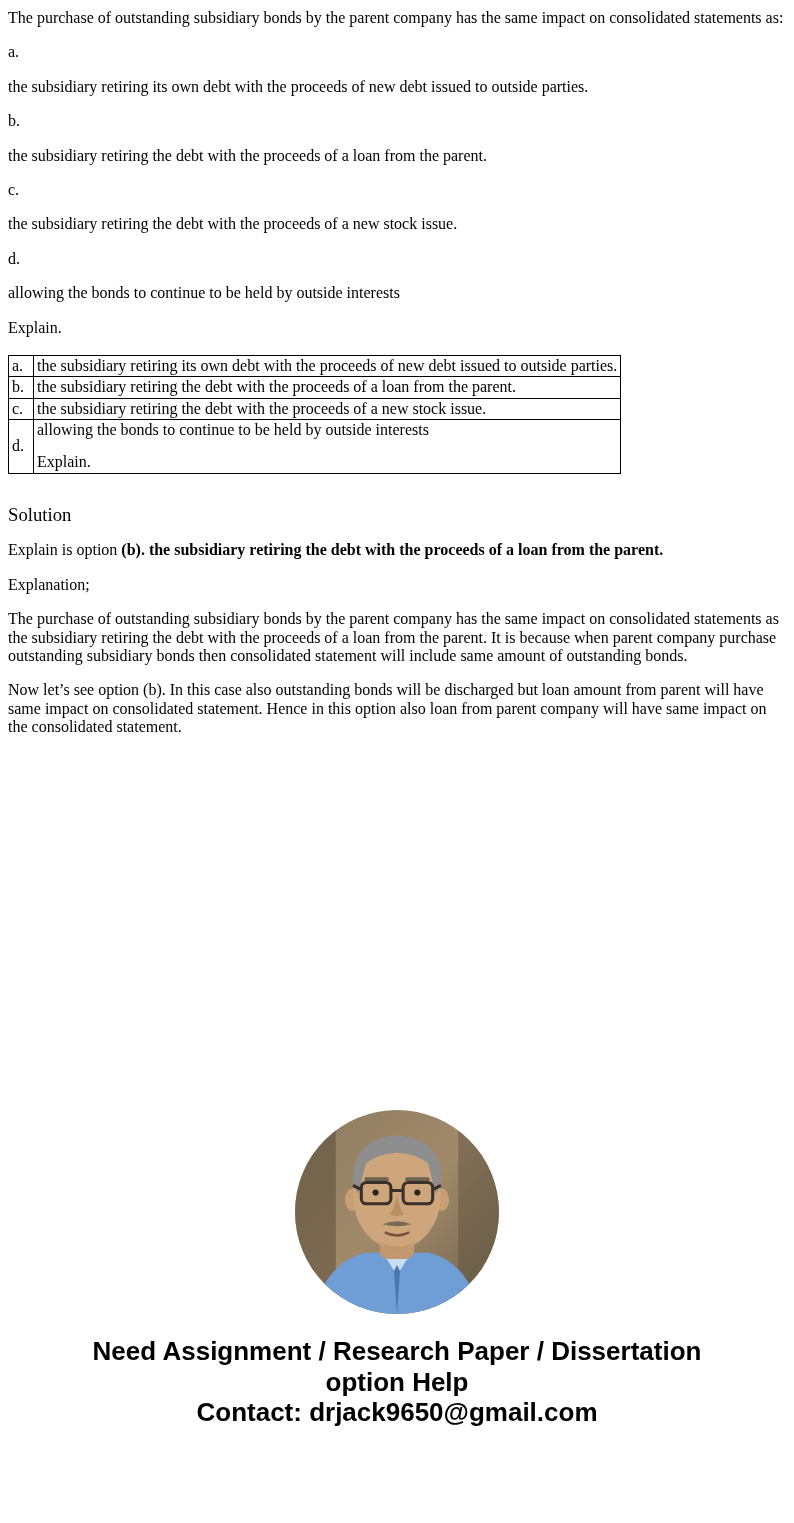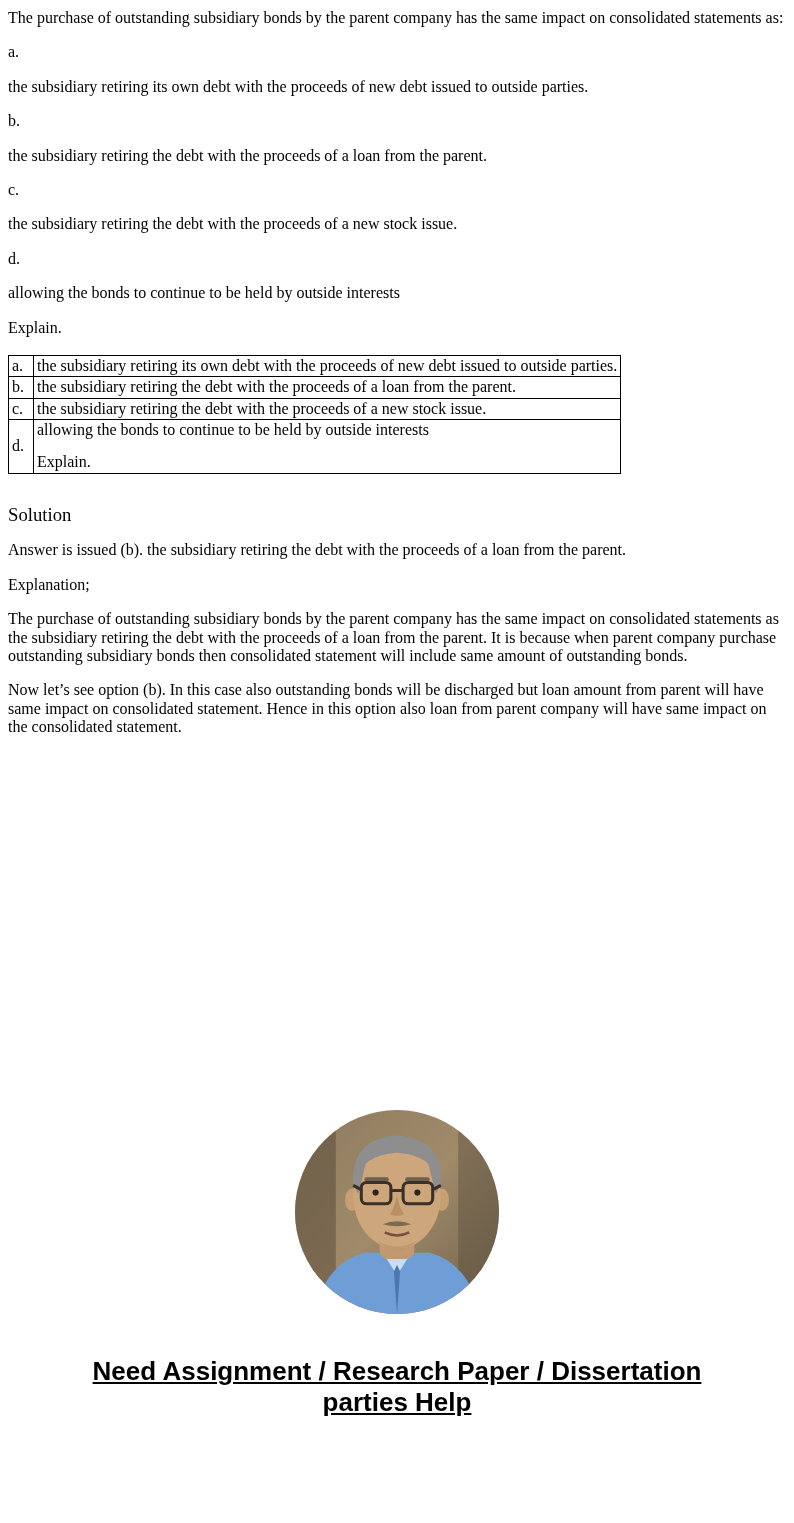--- a/index.html
+++ b/index.html
@@ -44,44 +44,43 @@
   }
   .cell-para-bottom {
     margin: 0;
   }
   h3.solution-heading {
     font-size: 18.7px;
     font-weight: normal;
     margin: 30px 0 16px 0;
   }
   .bold {
-    font-weight: normal;
+    font-weight: bold;
   }
   .body-paragraph {
     margin: 16px 0;
   }
   .spacer {
     height: 358px;
   }
   .avatar-wrap {
     text-align: center;
   }
   .avatar-wrap svg {
     display: inline-block;
     vertical-align: top;
   }
   .footer-heading {
-    margin-top: 42px;
+    margin-top: 22px;
     font-family: "Liberation Sans", sans-serif;
     font-weight: bold;
     font-size: 26px;
     line-height: 1.155;
     text-align: center;
     color: #000000;
-    text-decoration: underline;
   }
   .footer-heading span {
     display: block;
   }
 </style>
 </head>
 <body>
 
 <main>
 
@@ -120,21 +119,21 @@
         <td>
           <div class="cell-para-top">allowing the bonds to continue to be held by outside interests</div>
           <div class="cell-para-bottom">Explain.</div>
         </td>
       </tr>
     </tbody>
   </table>
 
   <h3 class="solution-heading">Solution</h3>
 
-  <p><span>Answer is issued </span><span class="bold">(b). the subsidiary retiring the debt with the proceeds of a loan from the parent.</span></p>
+  <p><span>Explain is option </span><span class="bold">(b). the subsidiary retiring the debt with the proceeds of a loan from the parent.</span></p>
 
   <p>Explanation;</p>
 
   <p class="body-paragraph">The purchase of outstanding subsidiary bonds by the parent company has the same impact on consolidated statements as the subsidiary retiring the debt with the proceeds of a loan from the parent. It is because when parent company purchase outstanding subsidiary bonds then consolidated statement will include same amount of outstanding bonds.</p>
 
   <p class="body-paragraph">Now let’s see option (b). In this case also outstanding bonds will be discharged but loan amount from parent will have same impact on consolidated statement. Hence in this option also loan from parent company will have same impact on the consolidated statement.</p>
 
 
   <div class="spacer"></div>
 
@@ -191,16 +190,17 @@
 
         <path d="M88 120 Q100 126 112 120" stroke="#7a503c" stroke-width="2.5" fill="none"></path>
 
         <path d="M80 128 Q100 140 120 128 Q112 136 100 137 Q88 136 80 128 Z" fill="#b98f63" opacity="0.6"></path>
       </g>
     </svg>
   </div>
 
   <div class="footer-heading">
     <span>Need Assignment / Research Paper / Dissertation</span>
-    <span>parties Help</span>
+    <span>option Help</span>
+    <span>Contact: drjack9650@gmail.com</span>
   </div>
 
 </main>
 
 </body></html>

